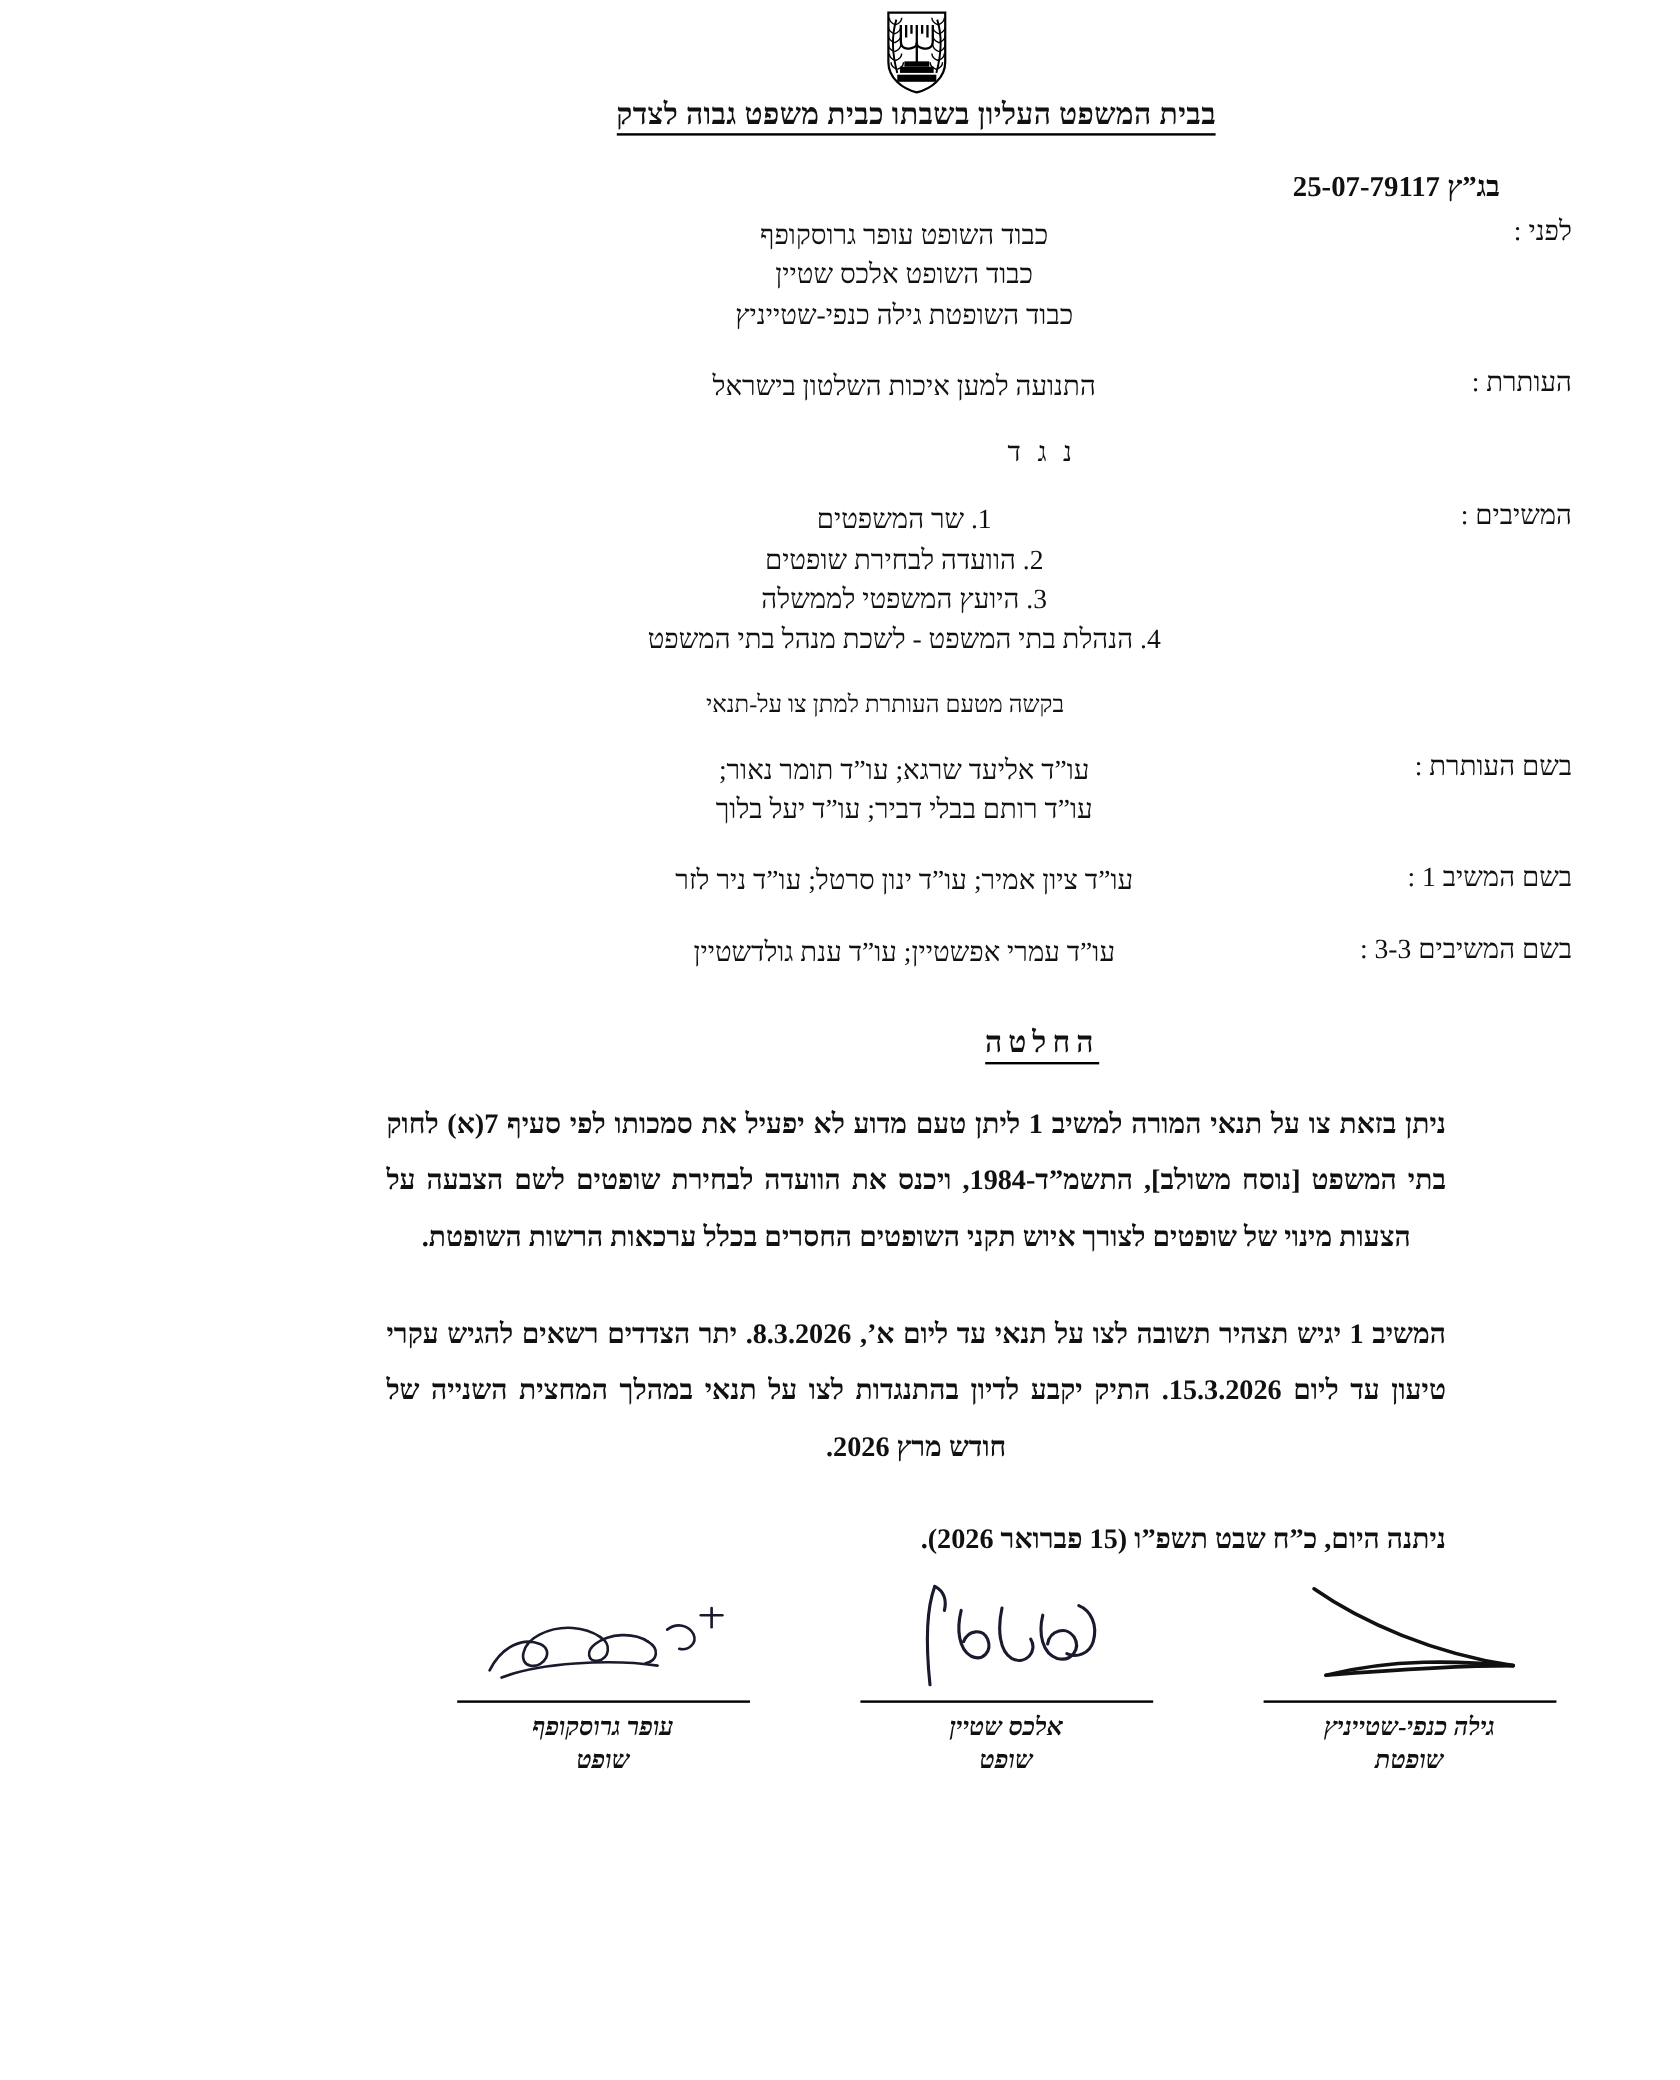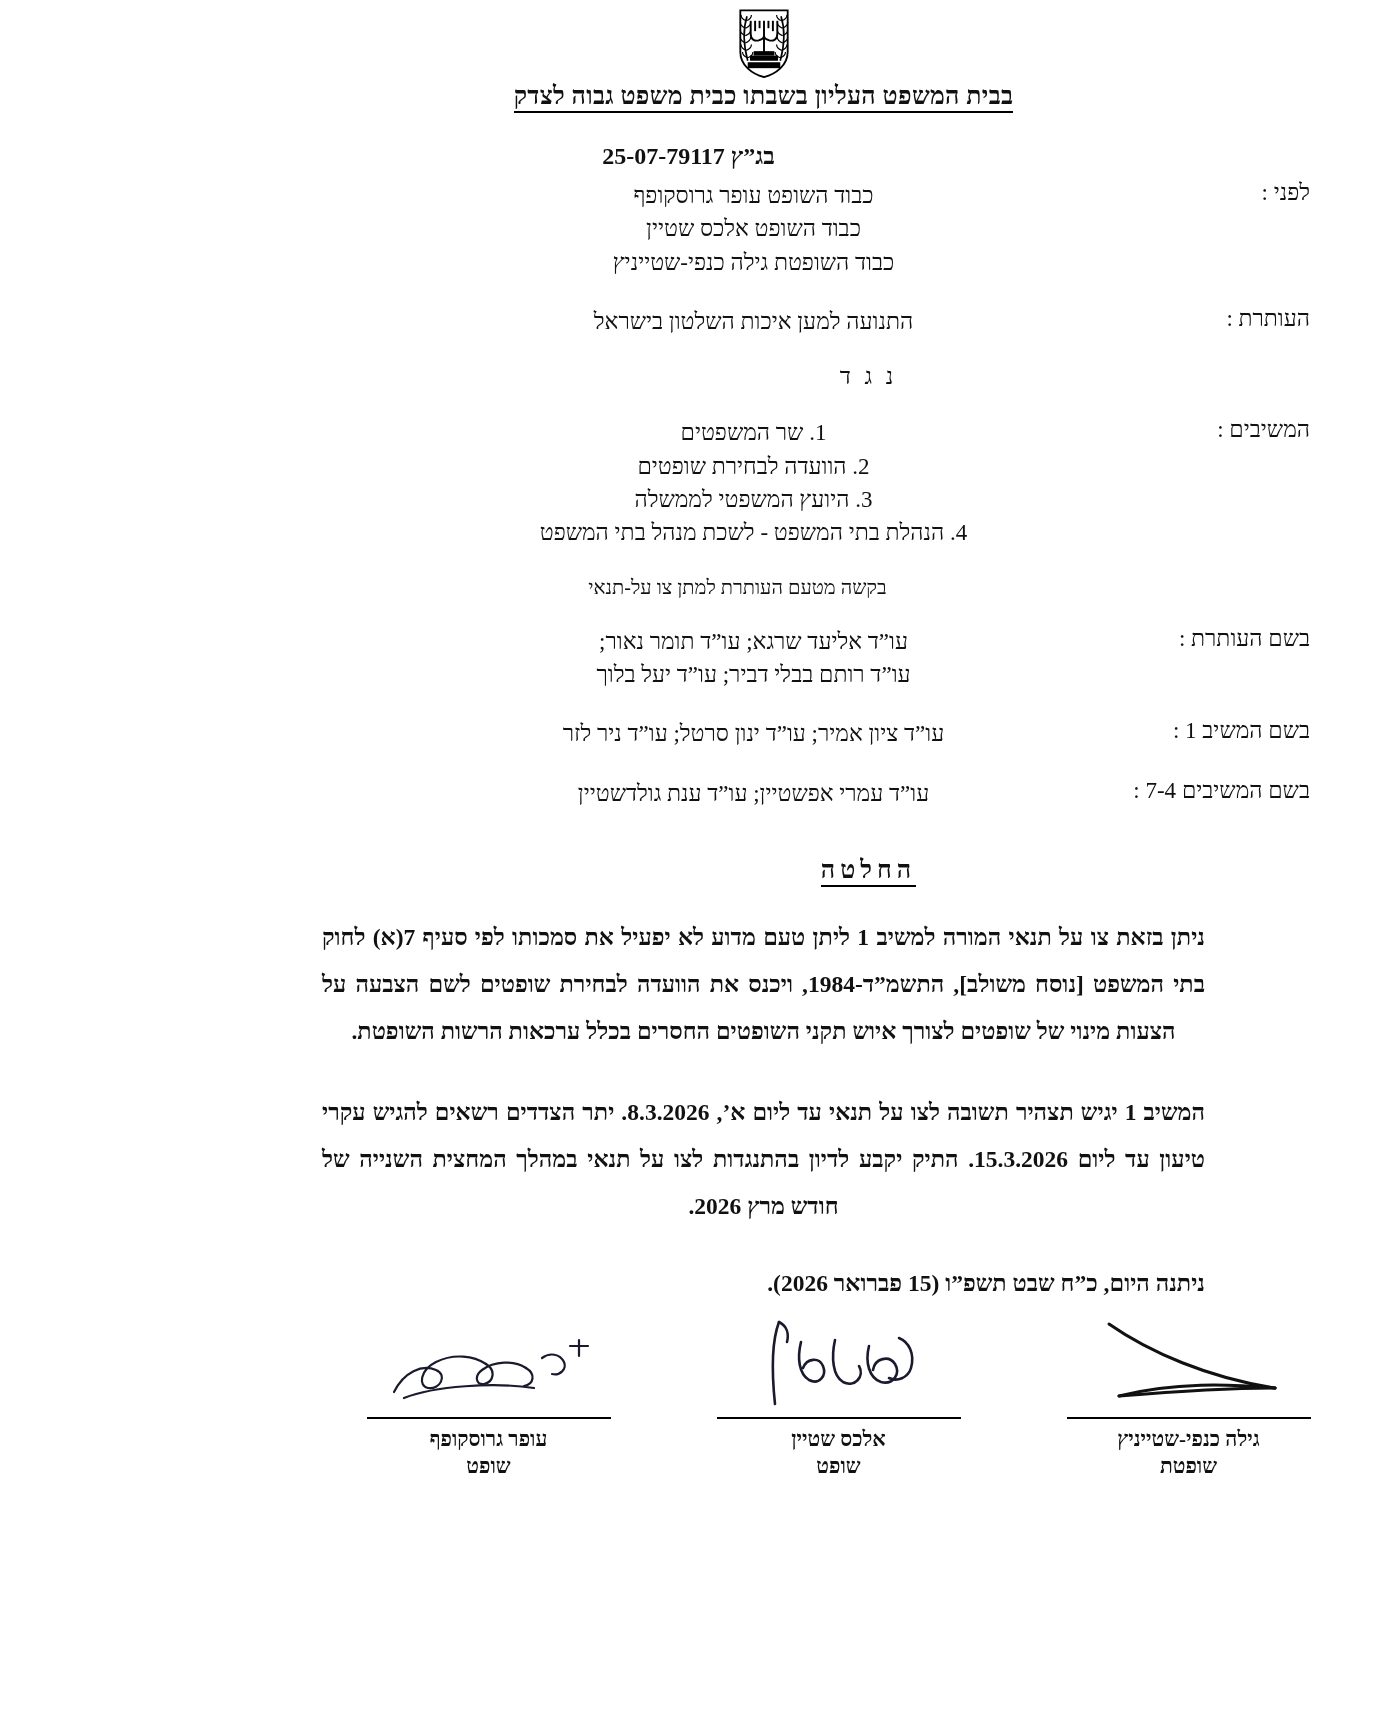--- a/index.html
+++ b/index.html
@@ -51,21 +51,20 @@
     border-bottom: 2px solid #000;
     padding-bottom: 2px;
   }
 
   
   .case-row {
     margin-top: 30px;
     padding-left: 0;
     padding-right: 150px;
     height: 30px;
-    text-align: center;
   }
   .case-number {
     font-weight: bold;
     font-size: 24px;
     display: inline-block;
   }
 
   
   .parties {
     margin-top: 6px;
@@ -158,23 +157,24 @@
     font-weight: bold;
     margin-top: 40px;
     margin-bottom: 10px;
   }
 
   
   .signatures {
     display: flex;
     flex-direction: row-reverse;
     justify-content: center;
-    gap: 70px;
+    gap: 56px;
     margin-top: 10px;
     padding-left: 150px;
+    font-style: italic;
   }
   .sigblock {
     width: 280px;
     text-align: center;
   }
   .sigimg {
     height: 110px;
     display: flex;
     align-items: flex-end;
     justify-content: center;
@@ -316,21 +316,21 @@
     </div>
 
     <div class="prow">
       <div class="plabel">בשם המשיב 1 :</div>
       <div class="pvalue">
         <span class="ln">עו”ד ציון אמיר; עו”ד ינון סרטל; עו”ד ניר לזר</span>
       </div>
     </div>
 
     <div class="prow">
-      <div class="plabel">בשם המשיבים 7-4 :</div>
+      <div class="plabel">בשם המשיבים 3-3 :</div>
       <div class="pvalue">
         <span class="ln">עו”ד עמרי אפשטיין; עו”ד ענת גולדשטיין</span>
       </div>
     </div>
   </div>
 
   <div class="decision-title">
     <span>החלטה</span>
   </div>
 

